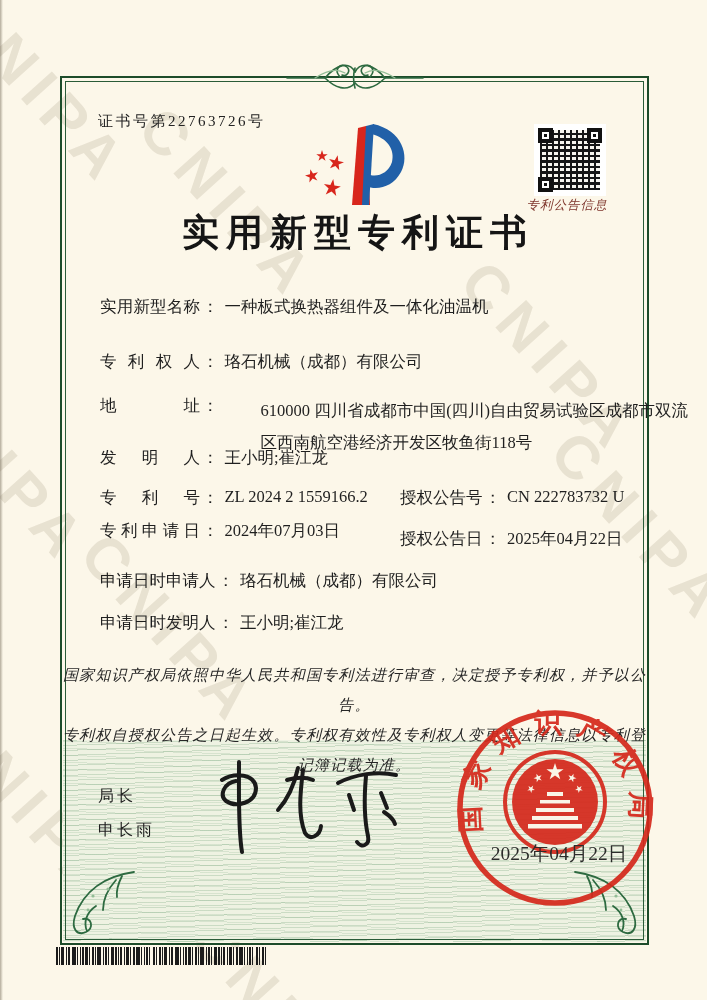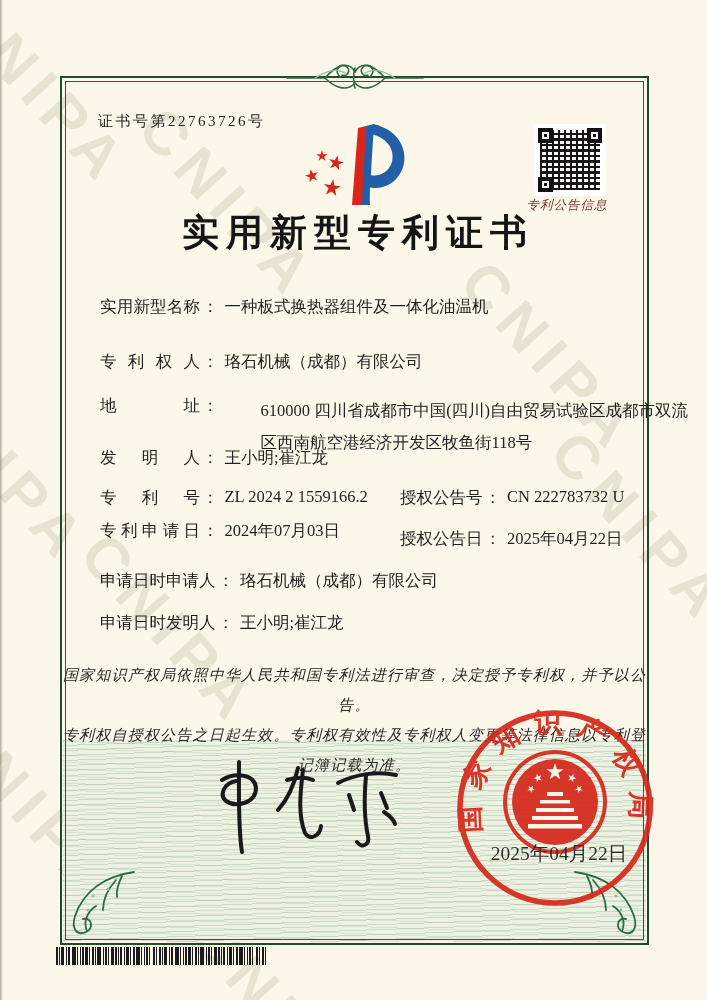--- a/index.html
+++ b/index.html
@@ -214,20 +214,24 @@
       <span class="lbl">申请日时发明人</span>
       <span class="colon">：</span>
       <span class="val">王小明;崔江龙</span>
     </div>
 
     <div class="statement">
       <div>国家知识产权局依照中华人民共和国专利法进行审查，决定授予专利权，并予以公告。</div>
       <div>专利权自授权公告之日起生效。专利权有效性及专利权人变更等法律信息以专利登记簿记载为准。</div>
     </div>
 
+    <div class="signoff">
+      <div>局长</div>
+      <div>申长雨</div>
+    </div>
 
     <svg class="sig" width="230" height="115" viewBox="0 0 230 115">
       <g fill="none" stroke="#1a1a1a" stroke-width="4" stroke-linecap="round" stroke-linejoin="round">
         <path d="M54,22 C54,55 53,88 57,112"></path>
         <path d="M37,40 C50,32 70,34 71,48 C71,63 51,68 41,61 C34,55 39,43 51,41"></path>
         <path d="M113,28 C109,46 102,60 93,70"></path>
         <path d="M102,40 C112,37 121,37 128,40"></path>
         <path d="M118,30 C115,55 113,75 120,93 C125,101 135,96 136,86"></path>
         <path d="M153,43 C170,34 193,31 211,35"></path>
         <path d="M181,36 C179,58 179,78 183,96 C185,106 176,108 172,102"></path>

